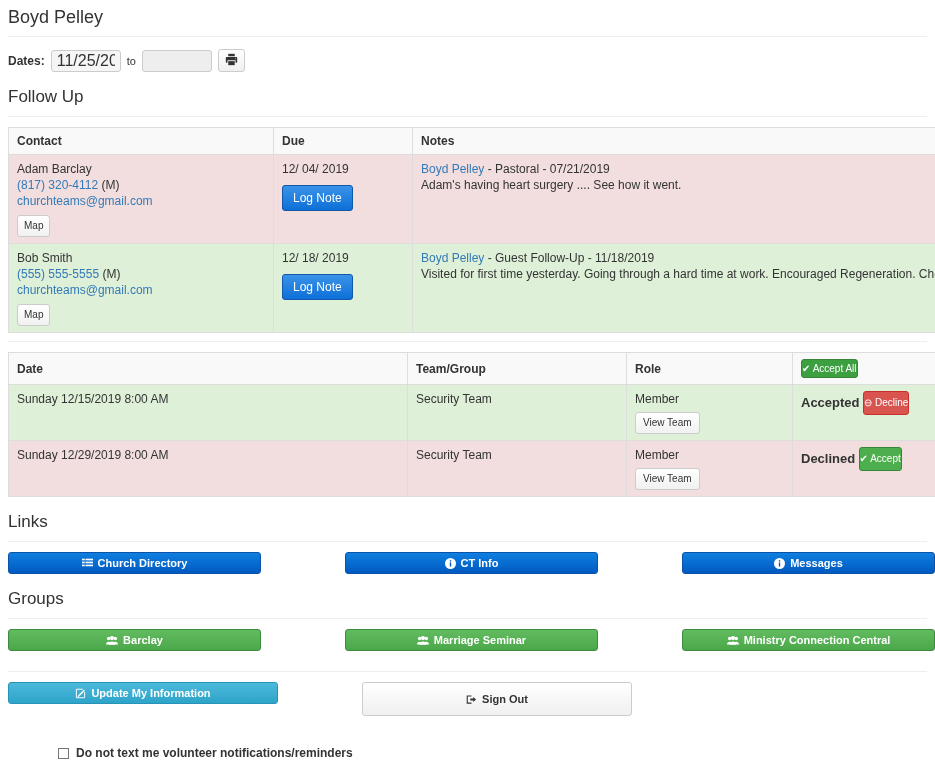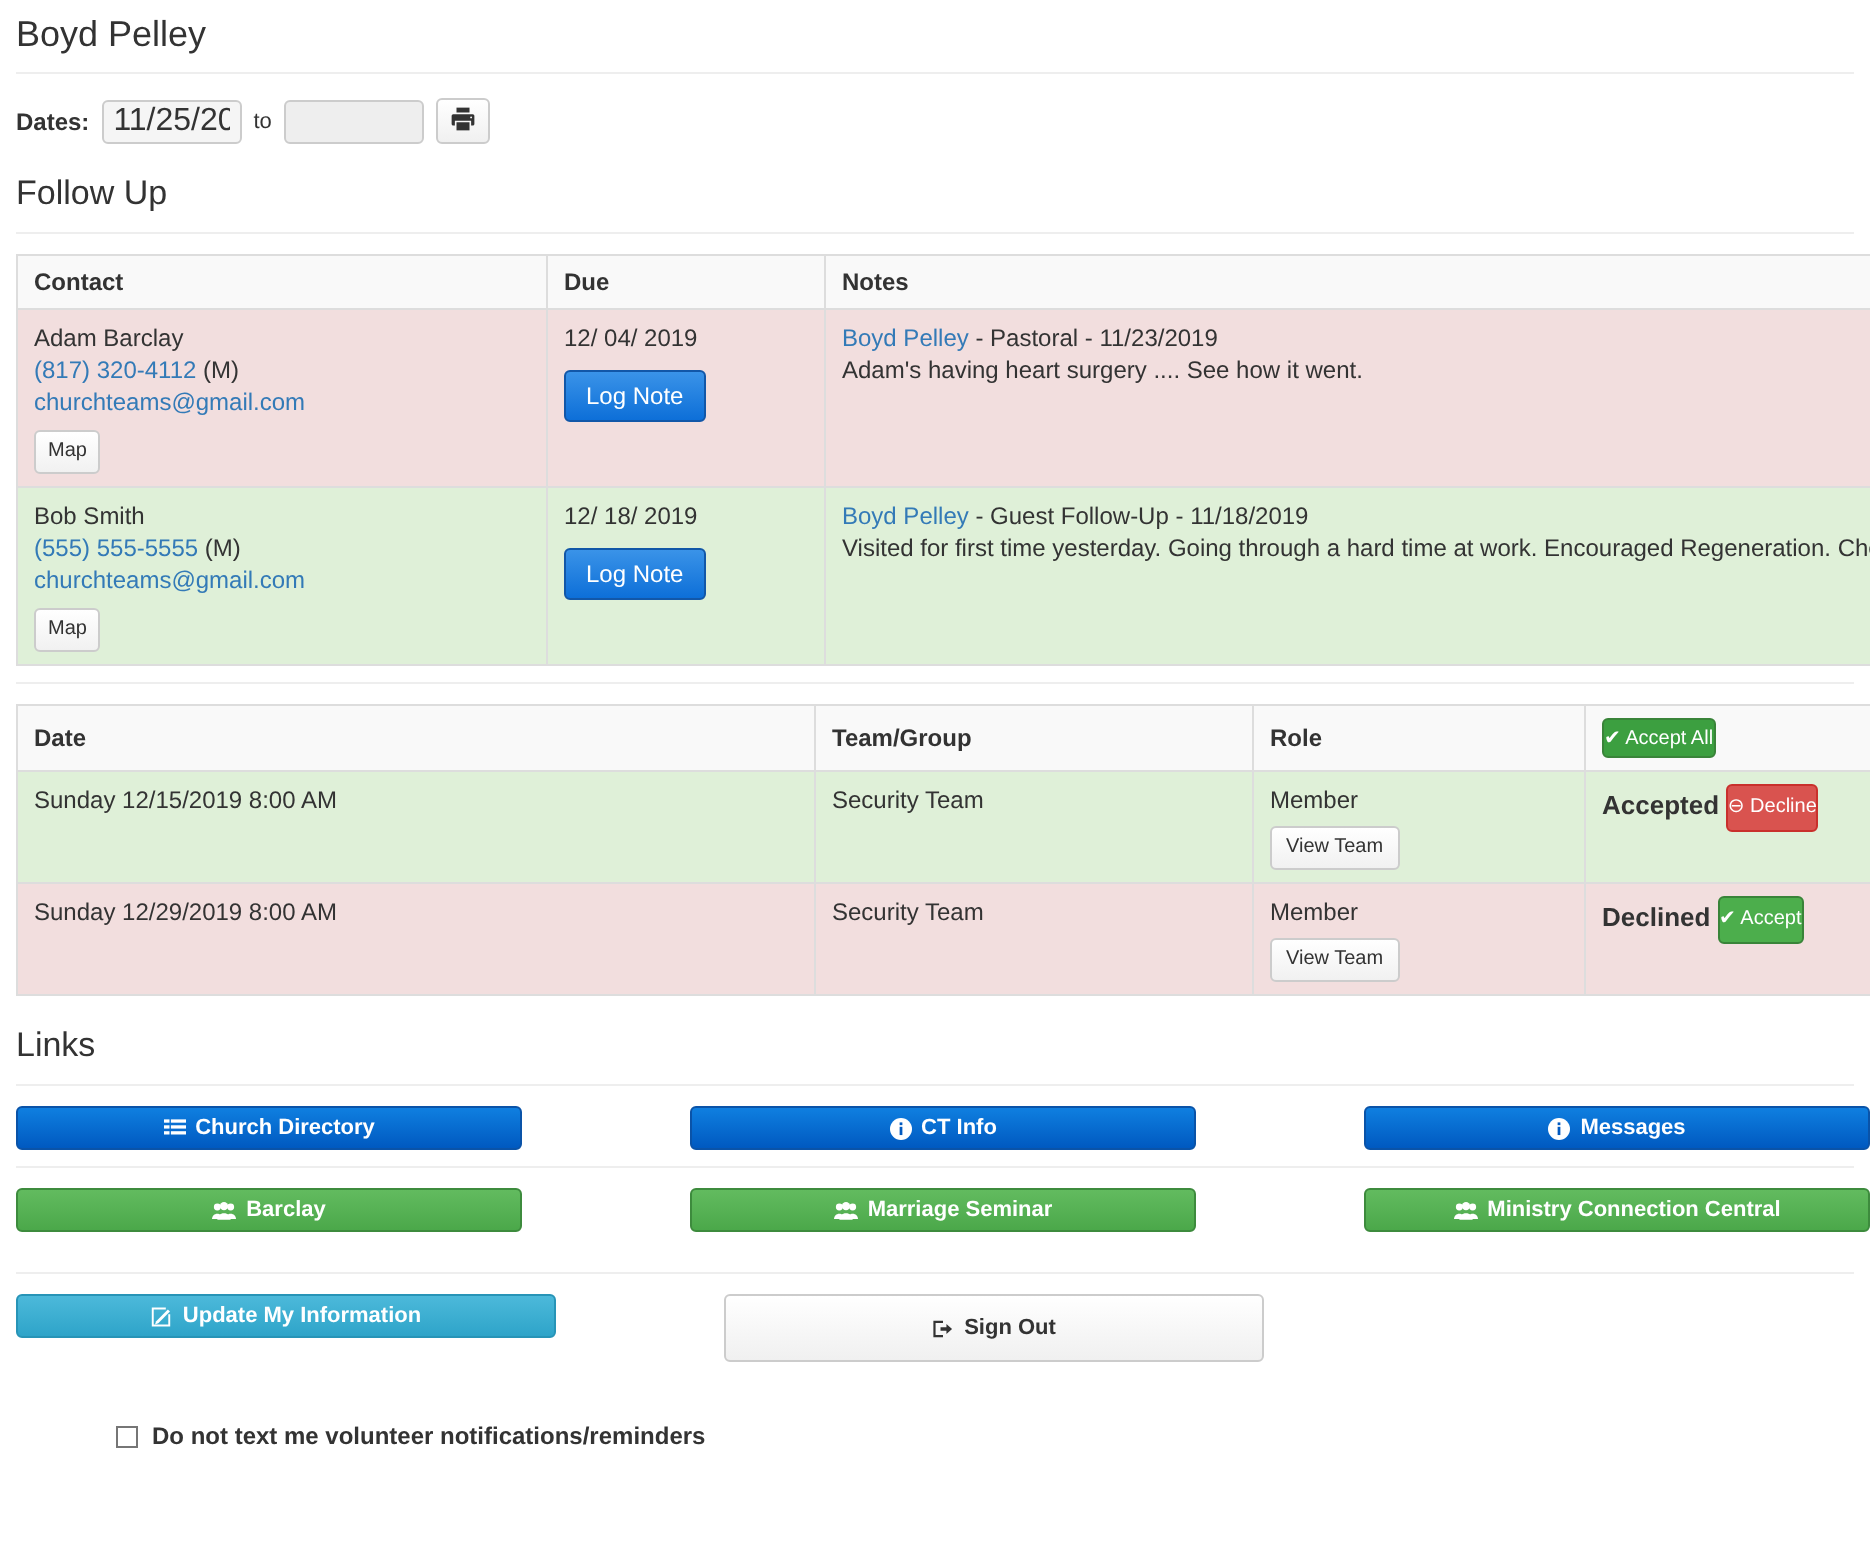--- a/index.html
+++ b/index.html
@@ -184,21 +184,21 @@
             <a class="lnk" href="#">churchteams@gmail.com</a>
           </div>
           <span class="mapbtn">Map</span>
         </td>
         <td>
           <div>12/ 04/ 2019</div>
           <span class="lognotebtn">Log Note</span>
         </td>
         <td class="nowrapcell">
           <div>
-            <a class="lnk" href="#">Boyd Pelley</a><span> - Pastoral - 11/23/2019</span>
+            <a class="lnk" href="#">Boyd Pelley</a><span> - Pastoral - 07/21/2019</span>
           </div>
           <div>Adam's having heart surgery .... See how it went.</div>
         </td>
       </tr>
       <tr class="row-green">
         <td>
           <div>Bob Smith</div>
           <div>
             <a class="lnk" href="#">(555) 555-5555</a>
             <span>(M)</span>
@@ -310,20 +310,21 @@
         <svg width="11" height="11" viewBox="0 0 16 16">
             <circle cx="8" cy="8" r="8" fill="#fff"></circle>
             <rect x="7" y="6.4" width="2" height="6" fill="#0059c0"></rect>
             <rect x="7" y="3.2" width="2" height="2" fill="#0059c0"></rect>
           </svg>
       </span>
       <span>Messages</span>
     </div>
   </div>
 
+  <h2 class="section-title">Groups</h2>
   <div class="rule"></div>
 
   <div class="btnrow">
     <div class="bigbtn green">
       <span>
         <svg width="12" height="11" viewBox="0 0 18 14" fill="#fff">
           <circle cx="4" cy="4" r="2.6"></circle>
             <circle cx="14" cy="4" r="2.6"></circle>
             <circle cx="9" cy="3.4" r="3.1"></circle>
           <path d="M0 13c0-2.4 1.8-4 4-4s4 1.6 4 4z"></path>

